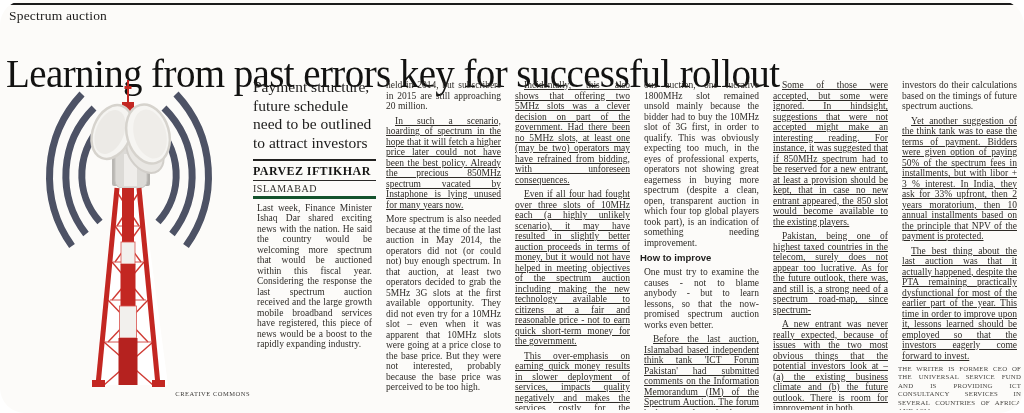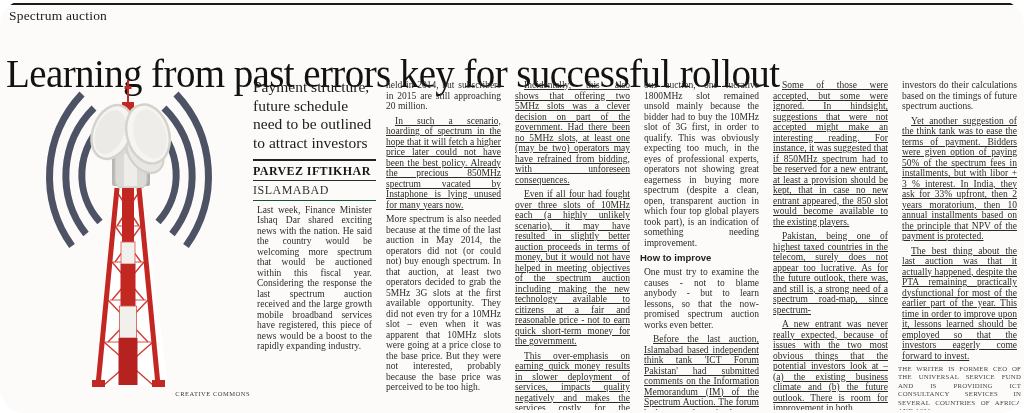--- a/index.html
+++ b/index.html
@@ -30,22 +30,22 @@
   }
   .standfirst{
     font-size:15.5px;line-height:18.5px;color:#1c1b1a;margin:2px 0 7px;
   }
   .byline{border-top:2px solid #232221;margin-top:2px;}
   .byline .name{
     font-weight:bold;font-size:12px;letter-spacing:.4px;color:#151514;
     padding:2.5px 0 1.5px;border-bottom:1.2px solid #2a2928;
   }
   .byline .loc{
-    font-size:12px;letter-spacing:.5px;color:#34322f;
-    padding:1.5px 0 2px;border-bottom:1px solid #14532d;margin-bottom:3px;
+    font-size:10px;letter-spacing:.5px;color:#34322f;
+    padding:1.5px 0 2px;border-bottom:3px solid #14532d;margin-bottom:3px;
   }
   .body p{
     margin:4px;font-size:9.5px;line-height:10.5px;text-align:justify;color:#2e2b27;
   }
   .body p.ind{text-indent:9px;text-decoration:underline;}
   .subhead{
     font-family:"Liberation Sans",sans-serif;font-weight:bold;
     font-size:9.5px;line-height:11px;color:#1e1d1c;margin:4px 0 1px;
   }
   .tail{

